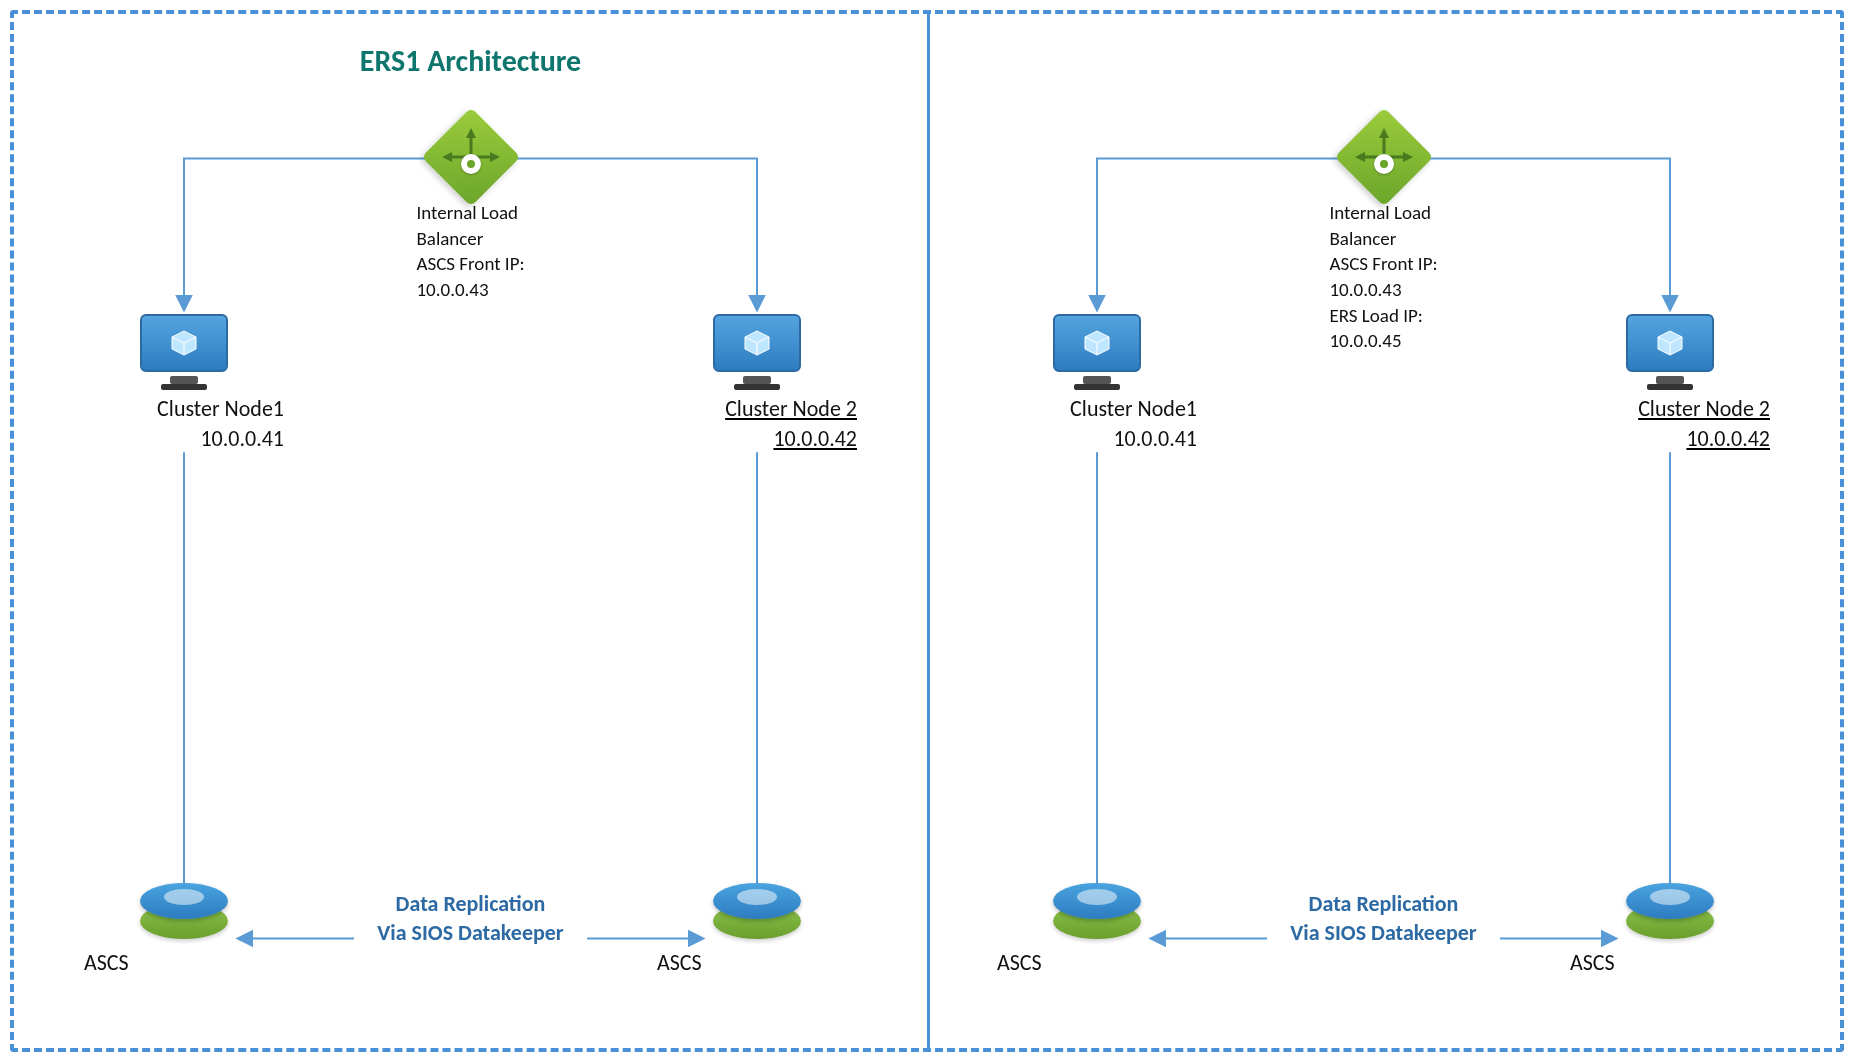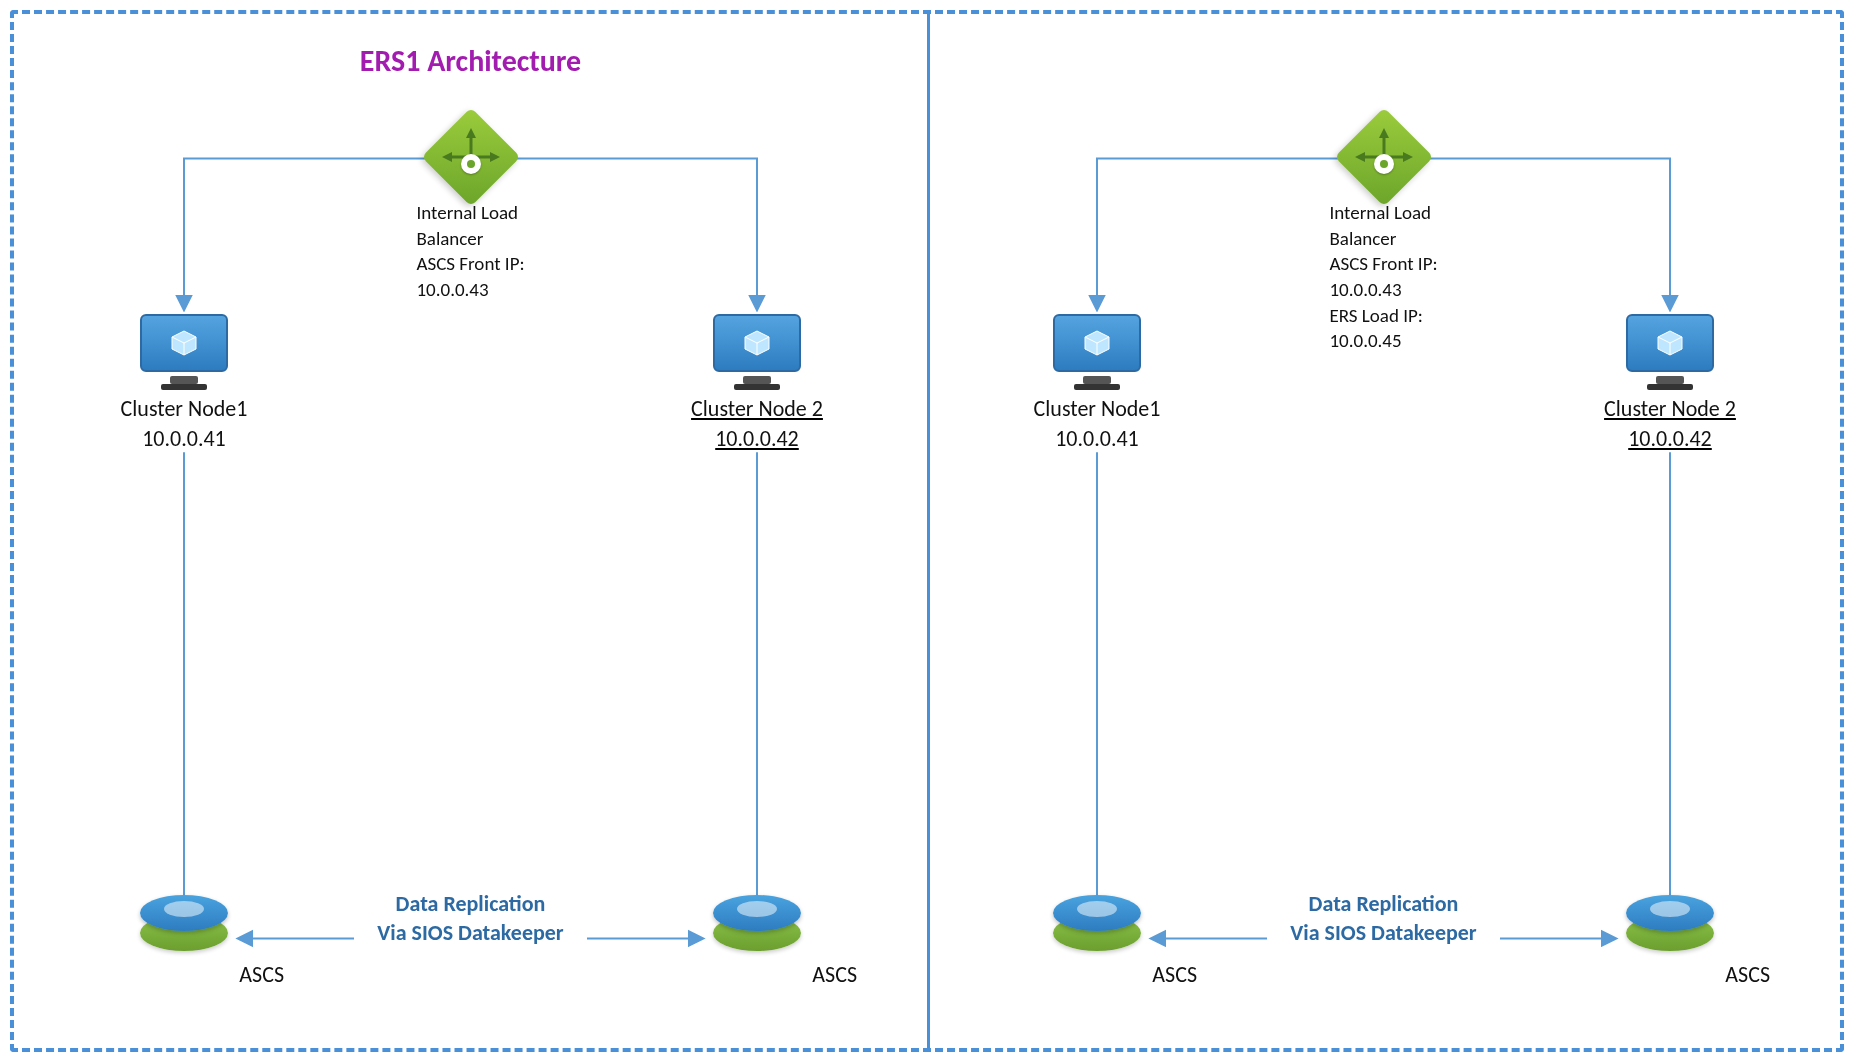--- a/index.html
+++ b/index.html
@@ -35,21 +35,21 @@
     border-left: 3px solid #4a90d9;
   }
   .title {
     position: absolute;
     top: 28px;
     left: 0;
     right: 0;
     text-align: center;
     font-size: 30px;
     font-weight: 700;
-    color: #a21caf;
+    color: #0f766e;
   }
   
   .lb-icon {
     position: absolute;
     top: 108px;
     left: 50%;
     transform: translateX(-50%);
     width: 70px;
     height: 70px;
   }
@@ -93,21 +93,21 @@
     font-size: 19px;
     color: #111;
     line-height: 1.35;
     white-space: nowrap;
   }
   
   .node {
     position: absolute;
     top: 300px;
     width: 200px;
-    text-align: center;
+    text-align: right;
   }
   .node.left { left: 70px; }
   .node.right { right: 70px; text-decoration: underline; }
   .monitor {
     width: 88px;
     height: 70px;
     margin: 0 auto;
     position: relative;
   }
   .monitor-screen {
@@ -133,23 +133,23 @@
   }
   .node-label {
     margin-top: 10px;
     font-size: 22px;
     color: #111;
     line-height: 1.35;
   }
   
   .disk-wrap {
     position: absolute;
-    bottom: 60px;
+    bottom: 72px;
     width: 200px;
-    text-align: right;
+    text-align: left;
   }
   .disk-wrap.left { left: 70px; }
   .disk-wrap.right { right: 70px; }
   .disks {
     width: 88px; height: 60px;
     margin: 0 auto;
     position: relative;
   }
   .disk {
     position: absolute;

